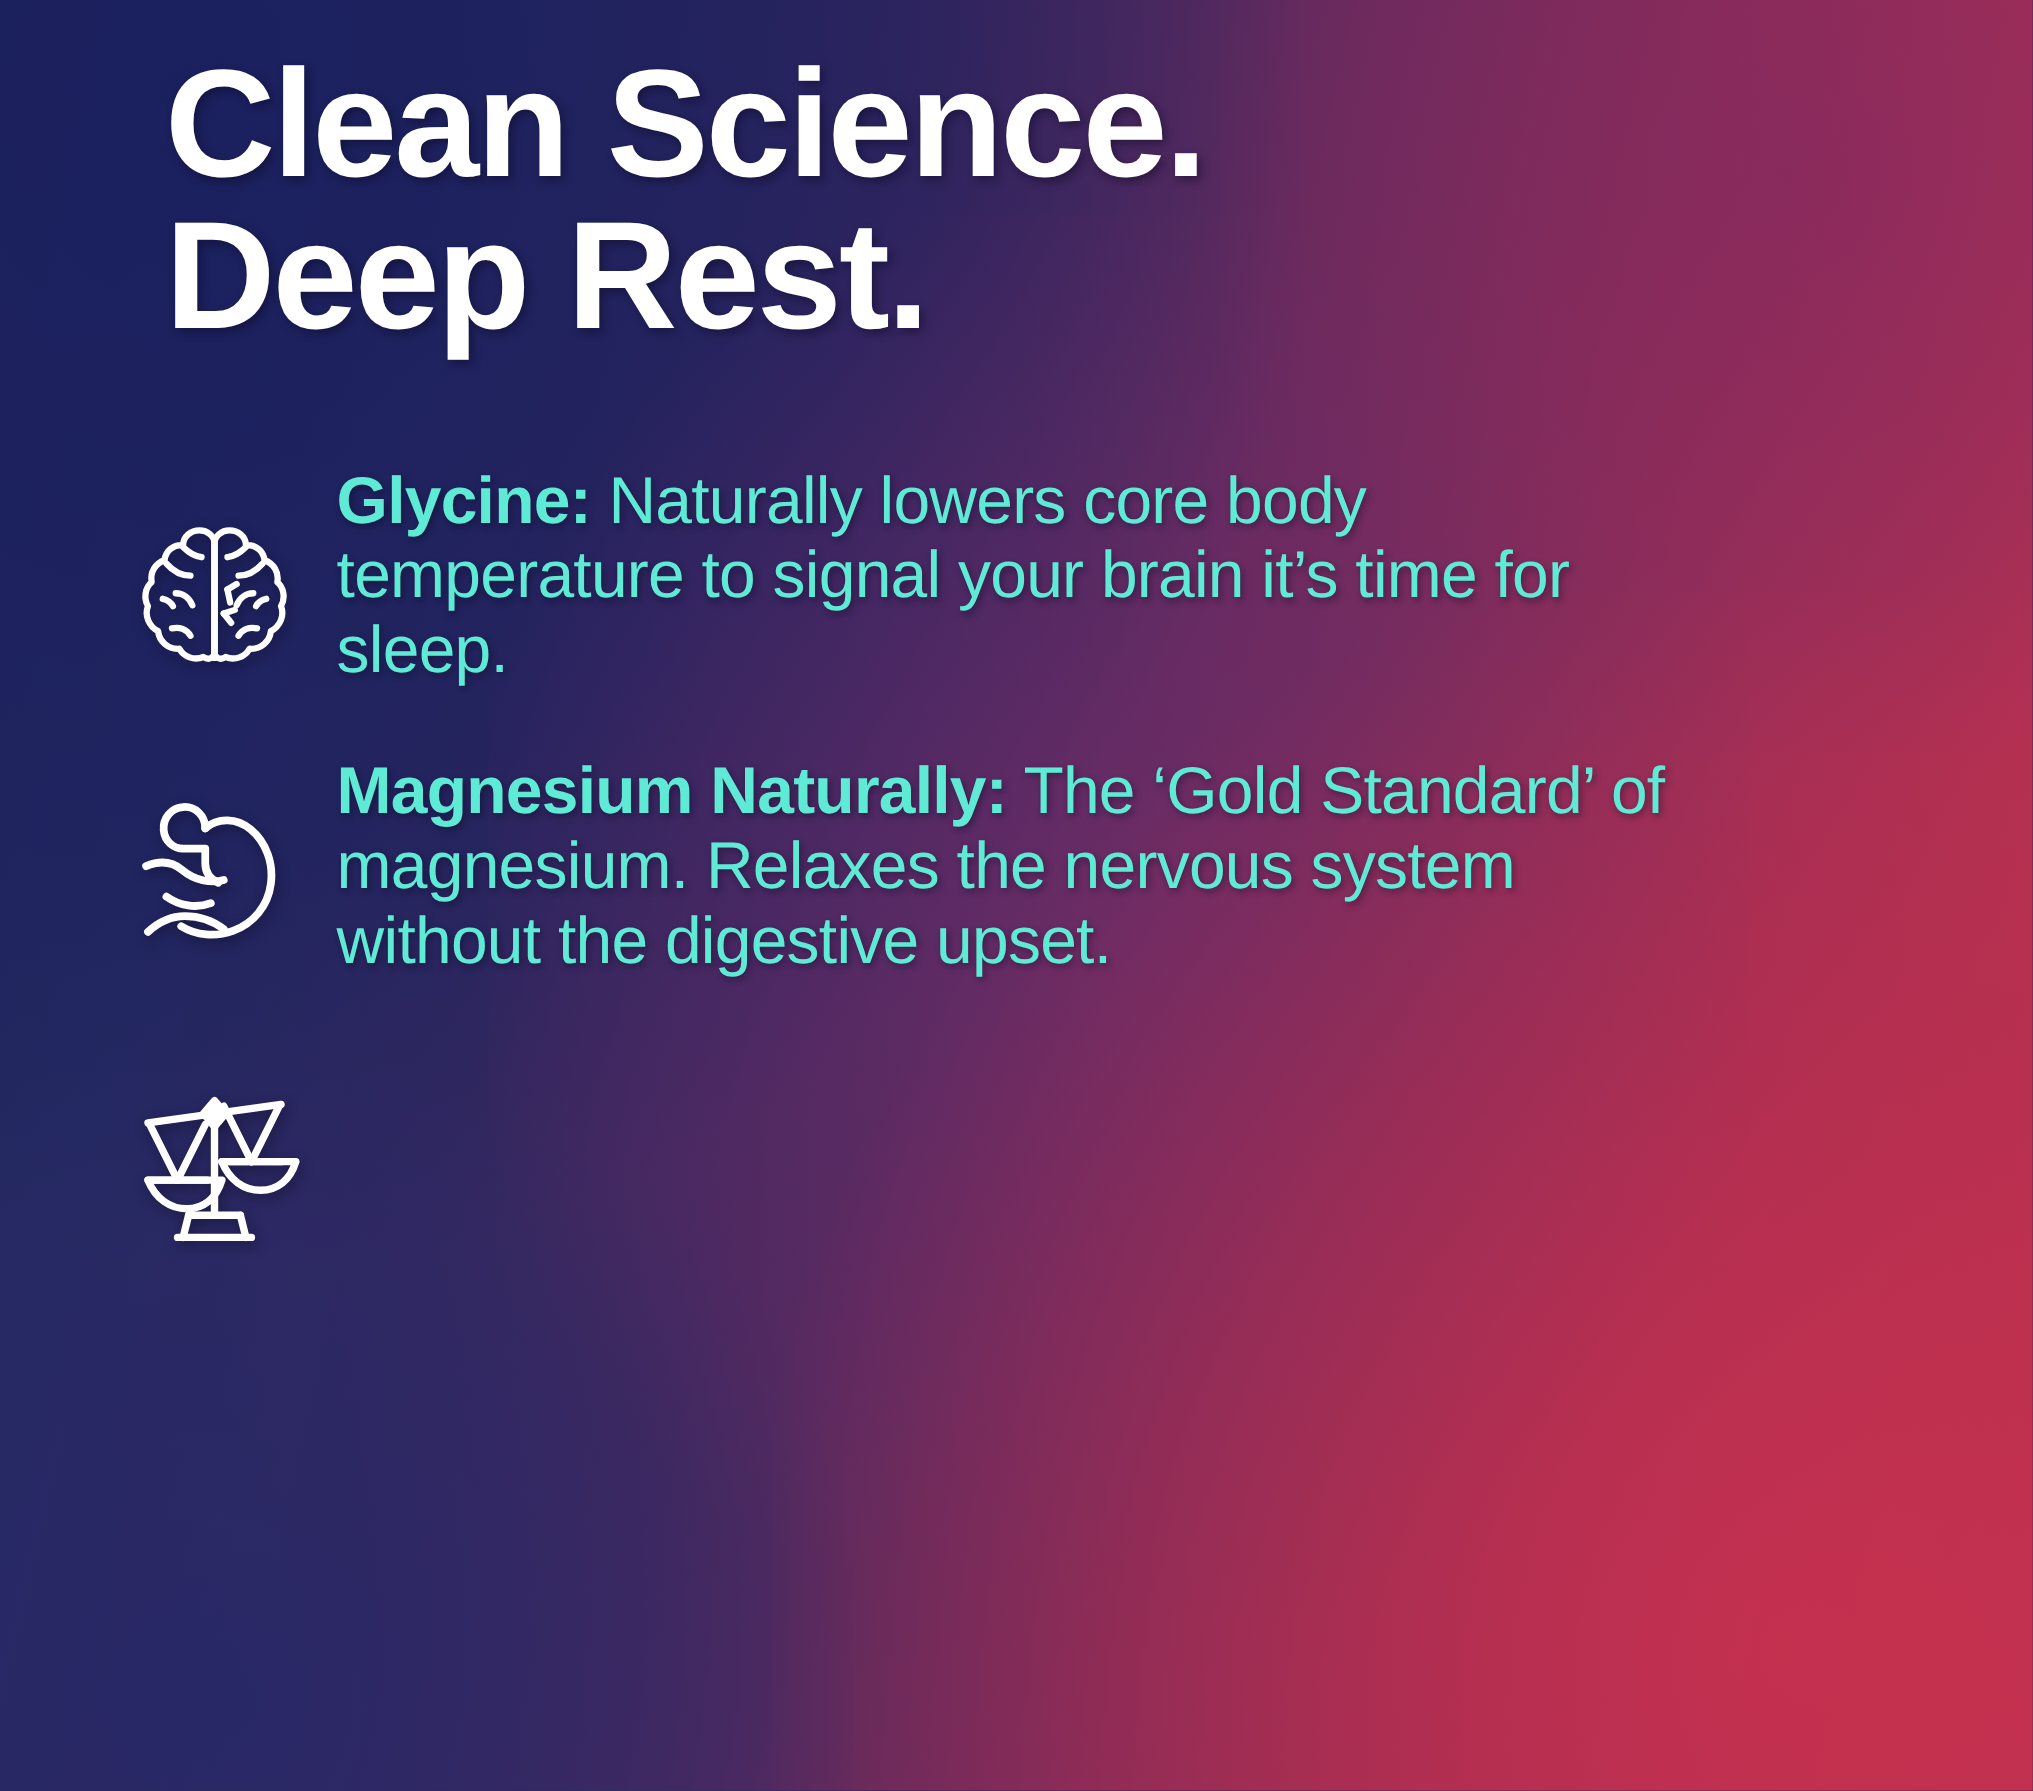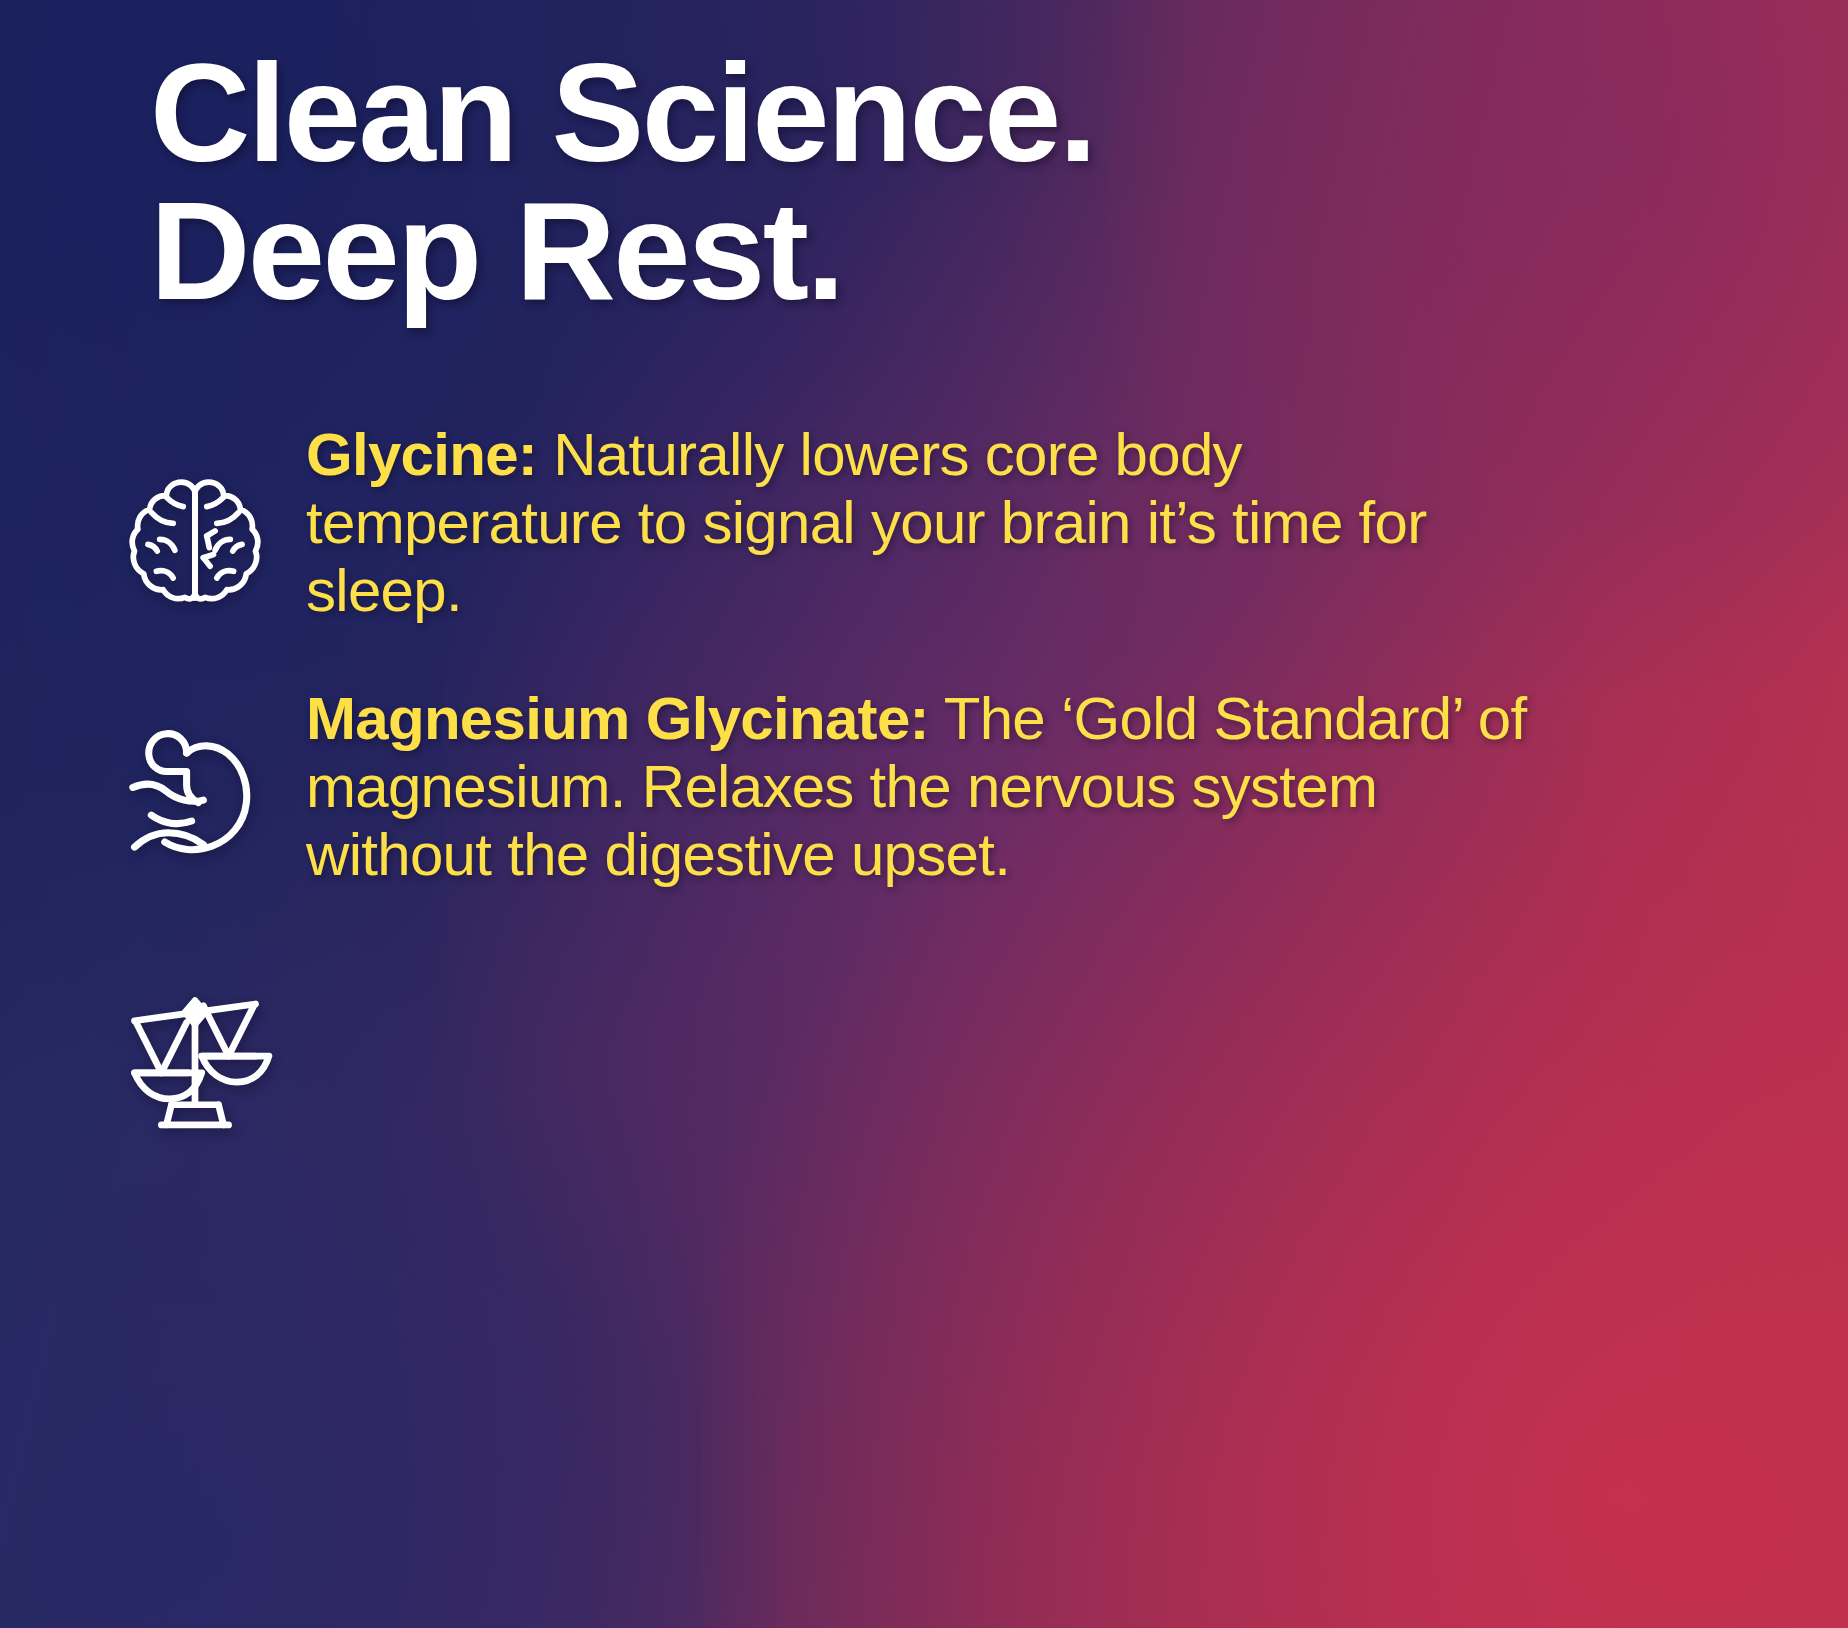--- a/index.html
+++ b/index.html
@@ -138,21 +138,21 @@
   .bullet-icon svg {
     display: block;
     width: 168px;
     height: 168px;
   }
 
   .bullet-text {
     flex: 1 1 auto;
     max-width: 1290px;
     padding-right: 50px;
-    color: #fde047;
+    color: #5eead4;
     font-size: 60px;
     line-height: 1.13;
     font-weight: 400;
     letter-spacing: -0.7px;
     text-shadow: 2px 3px 7px rgba(12,6,30,0.42);
     padding-top: 6px;
   }
   .bullet-text .term { font-weight: 700; }
 
   
@@ -225,21 +225,21 @@
             <path d="M45 25 C52 19 62 19.5 69.5 25.5 C78 32.5 82 44 80.5 55
                      C79 67 71 76.5 60 80.5 C50.5 84 40 83 32 78"></path>
             <path d="M13 45.5 C20 42.5 27 43 32.5 47.5
                      C39 53 48 55 55 53"></path>
             <path d="M24 62 C31 67 40 68.5 48 65.5"></path>
             <path d="M14 81 C20 75.5 27 72.5 34 72.5
                      C42 72.5 49 75 55 79.5"></path>
           </svg>
         </span>
         <p class="bullet-text">
-          <span class="term">Magnesium Glycinate:</span><span> The ‘Gold Standard’ of magnesium. Relaxes the nervous system without the digestive upset.</span>
+          <span class="term">Magnesium Naturally:</span><span> The ‘Gold Standard’ of magnesium. Relaxes the nervous system without the digestive upset.</span>
         </p>
       </div>
 
       <div class="bullet bullet-3">
         <span class="bullet-icon">
           <svg viewBox="0 0 100 100" fill="none" stroke="#ffffff" stroke-width="4.0" stroke-linecap="round" stroke-linejoin="round">
 
             <path d="M50 24 L50 82"></path>
 
             <path d="M50 20 L56 27 L50 34 L44 27 Z"></path>

